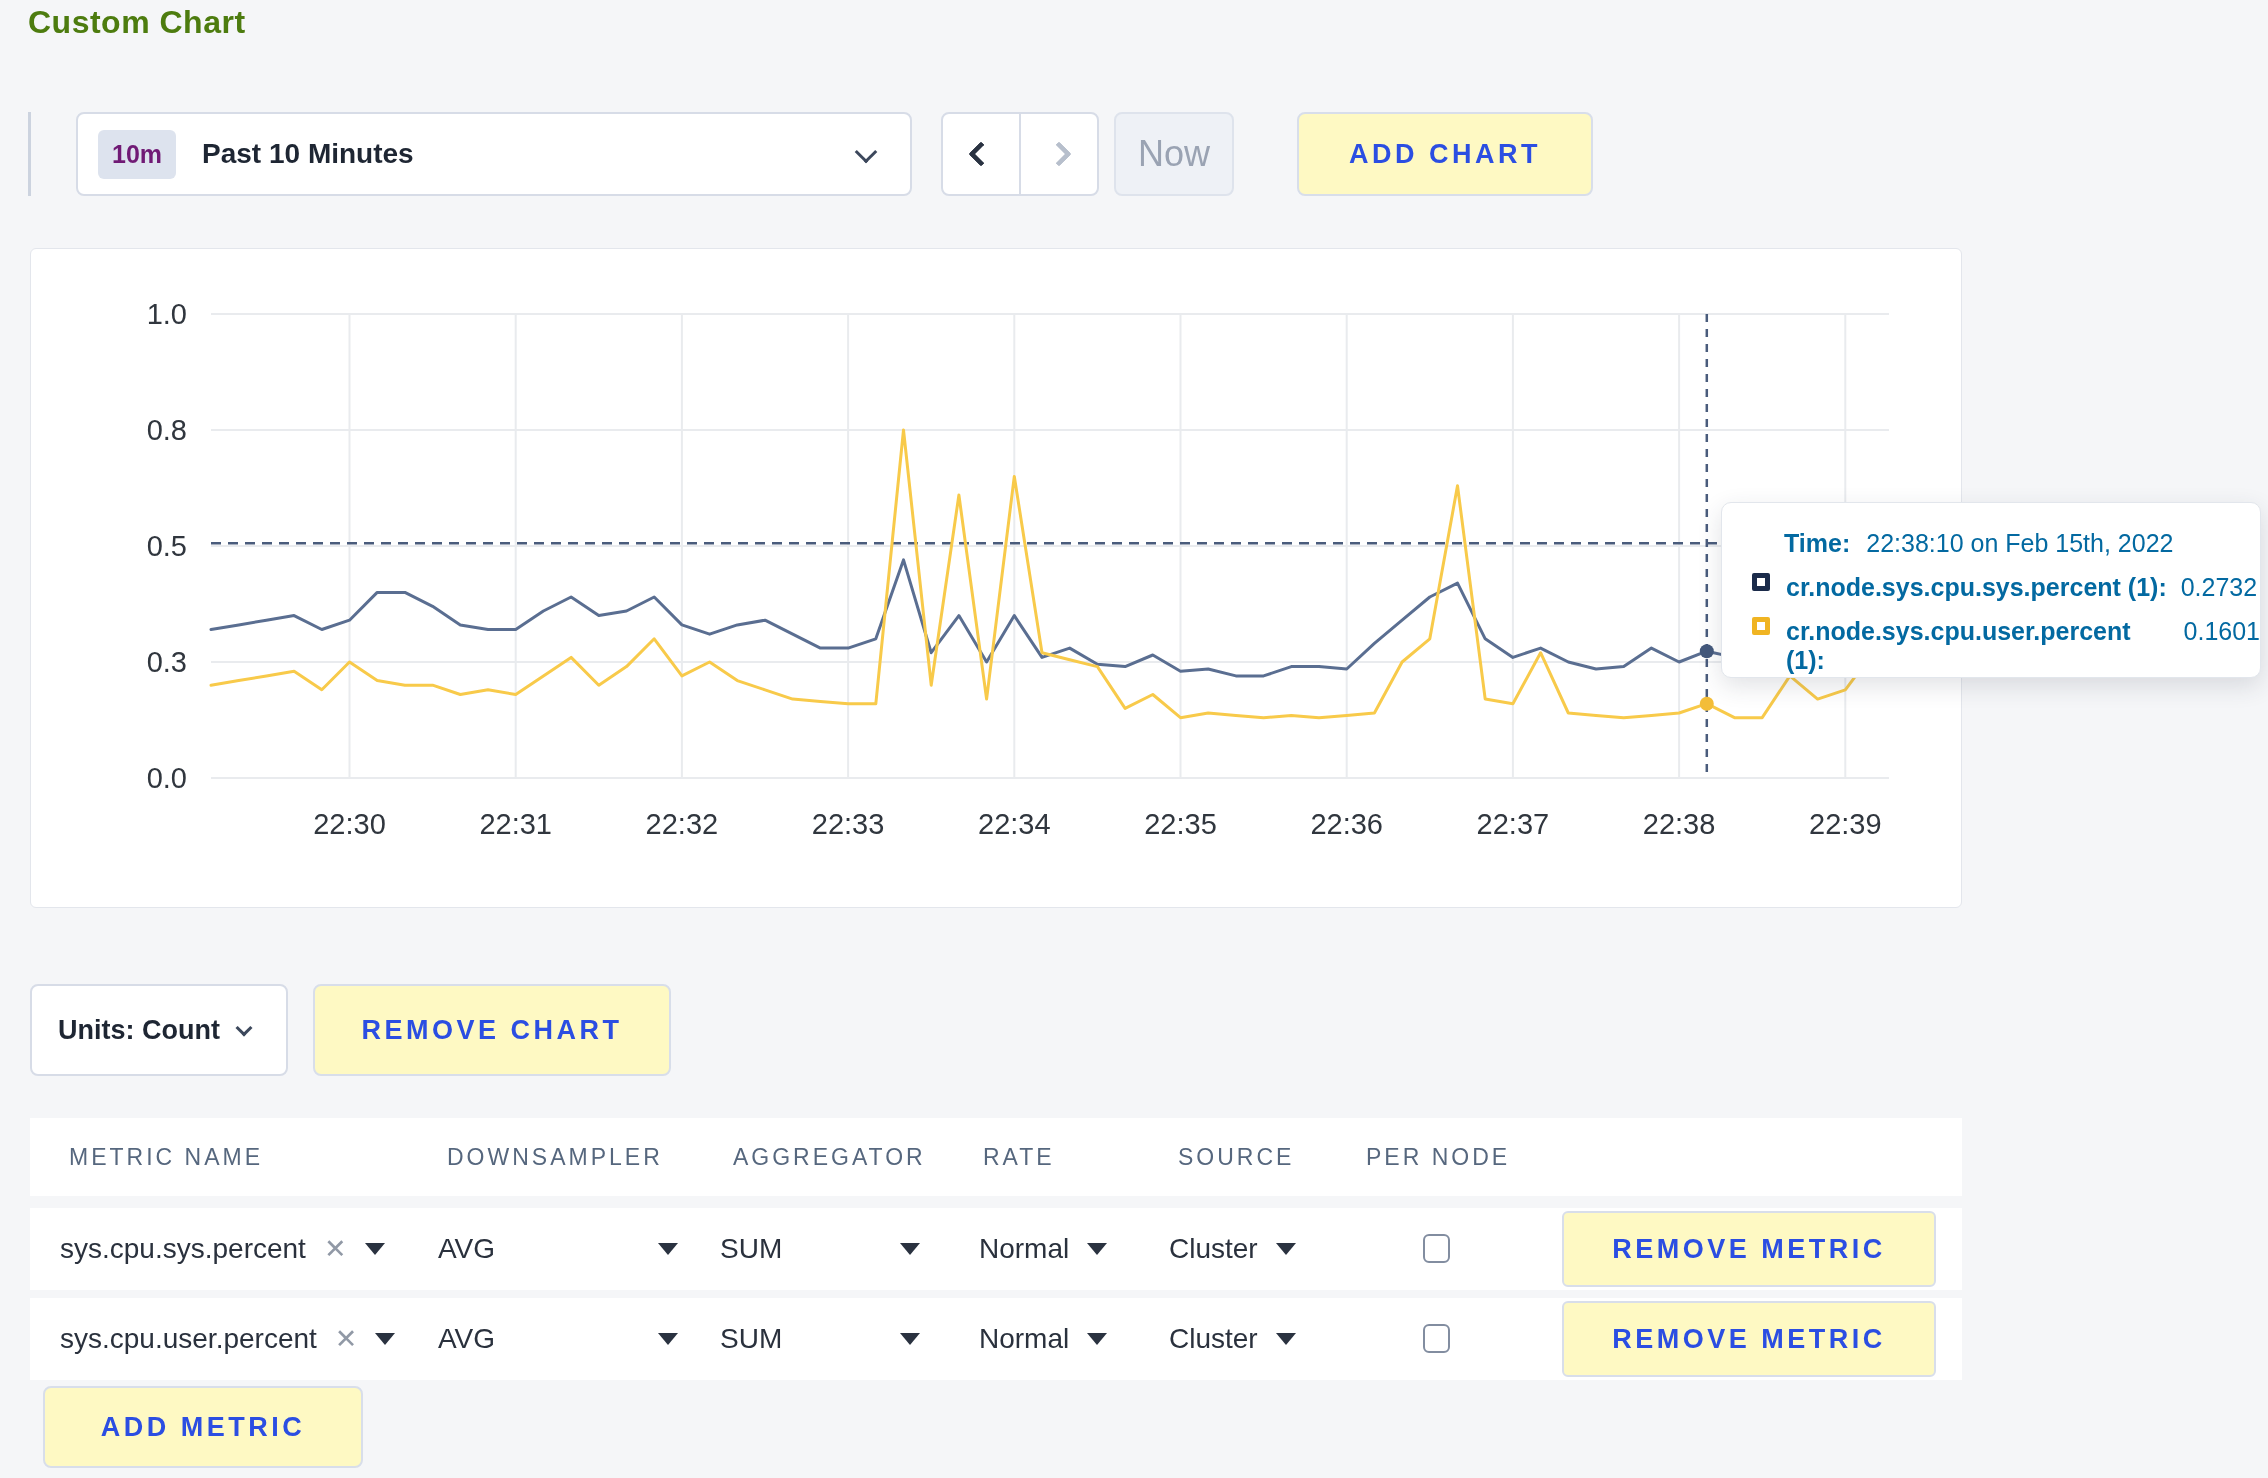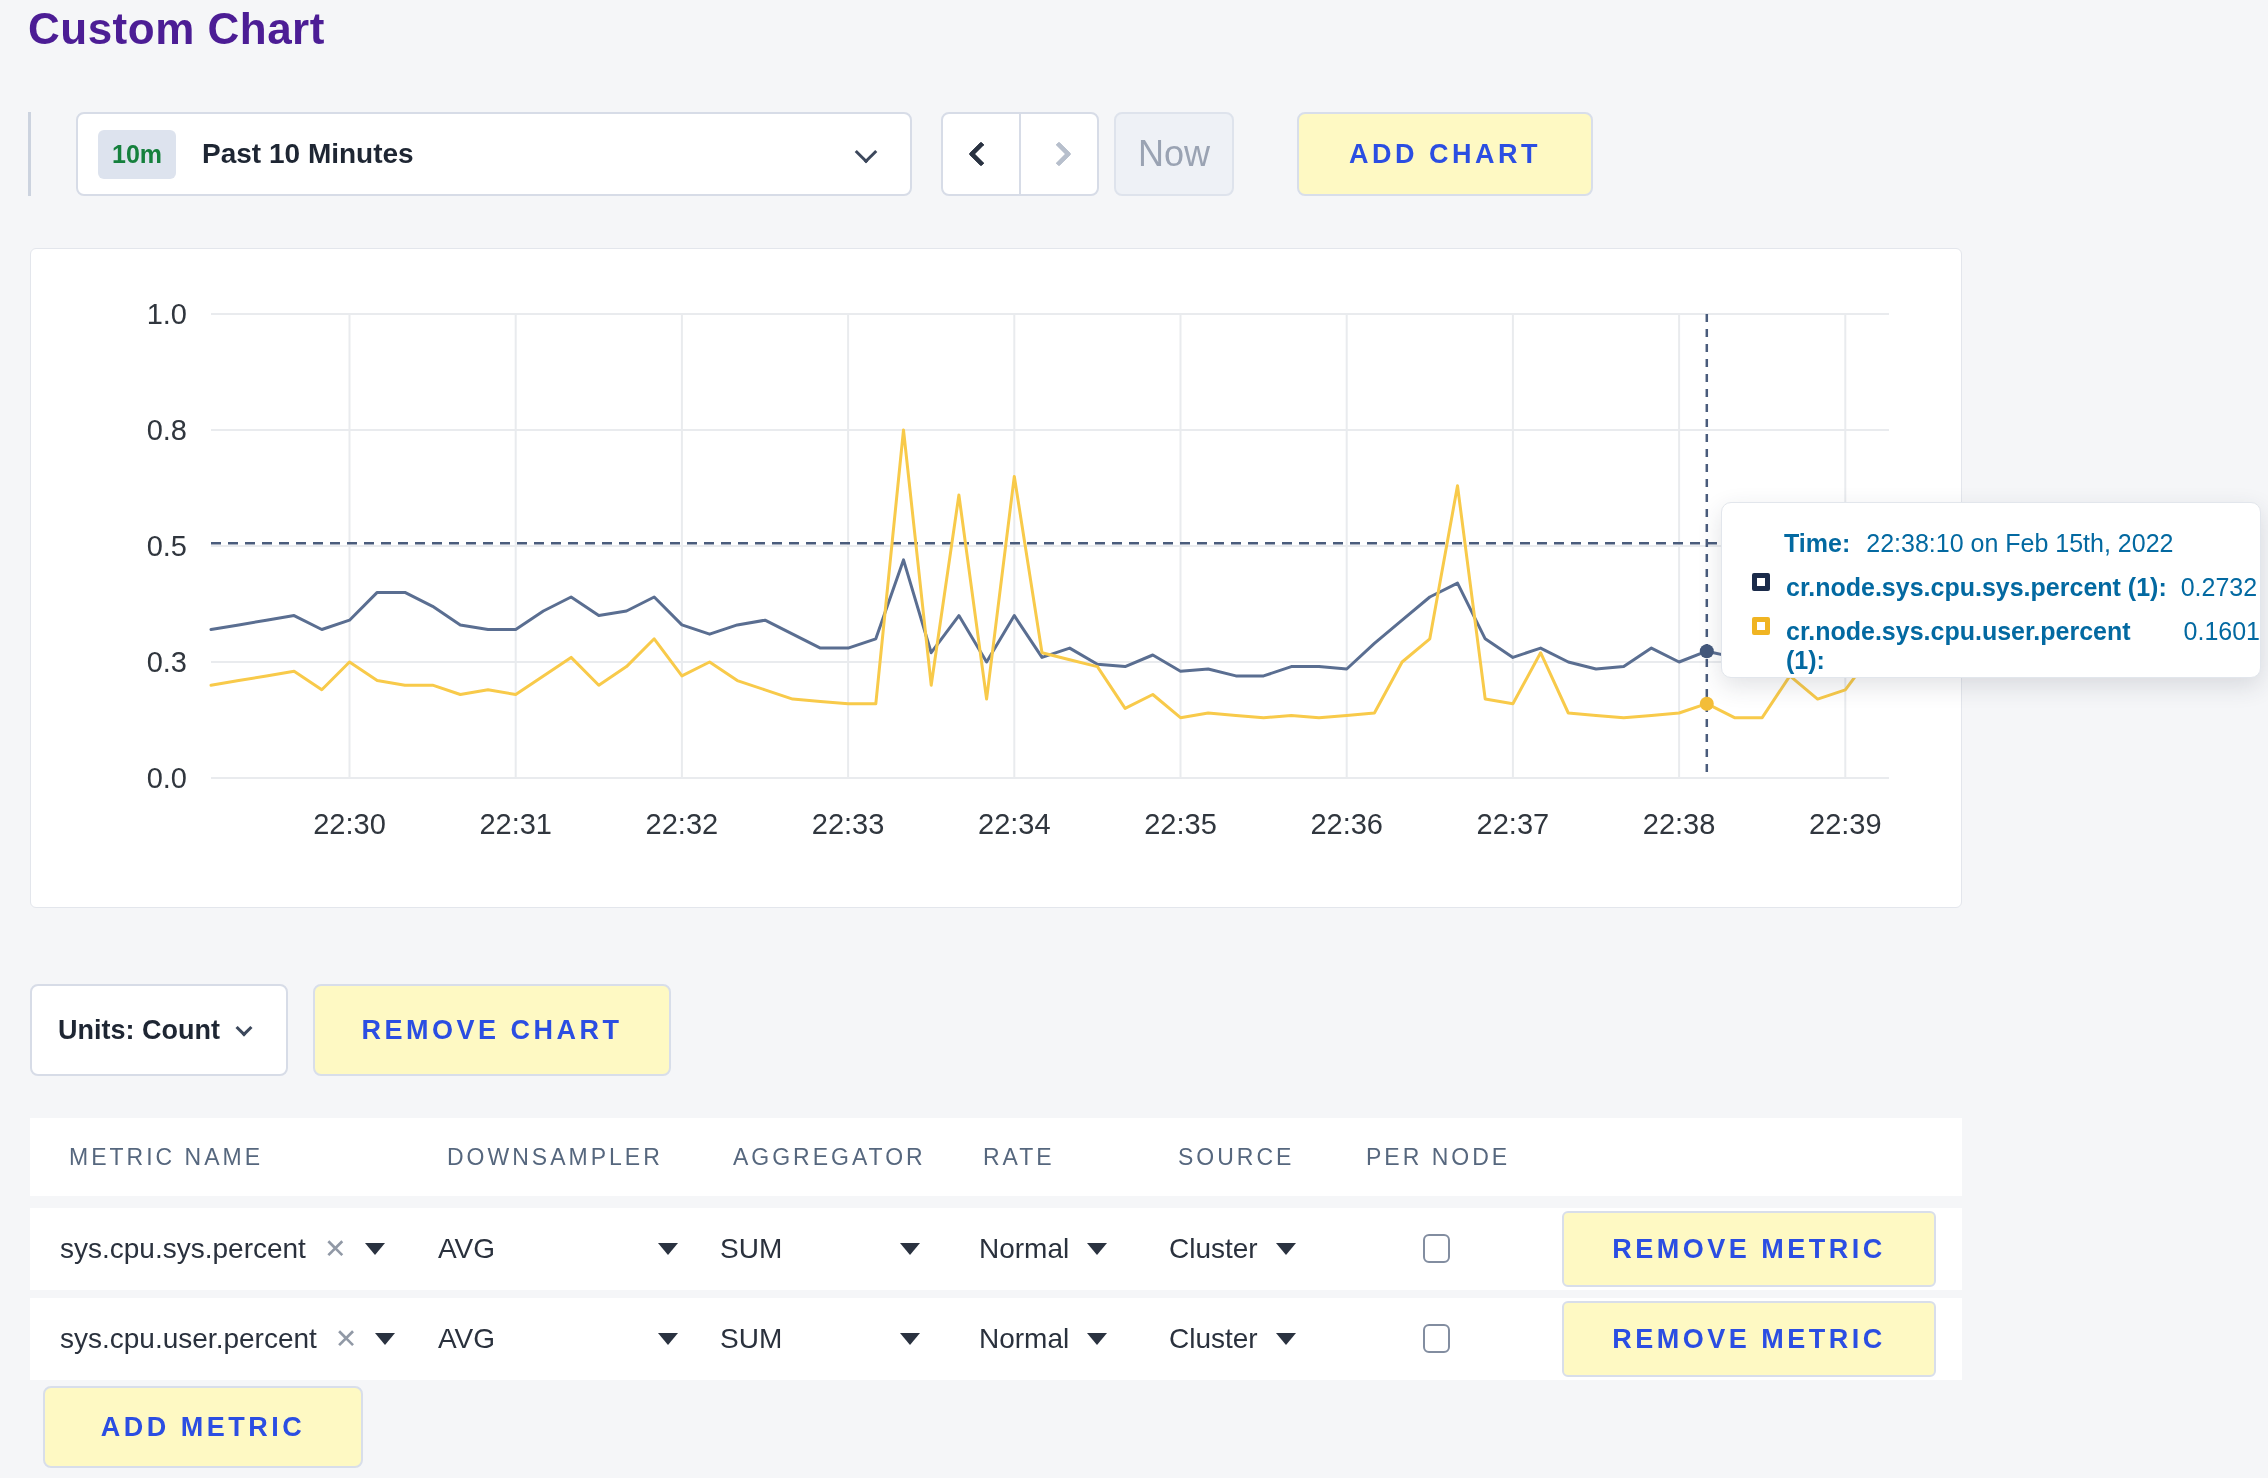--- a/index.html
+++ b/index.html
@@ -1,27 +1,27 @@
 <!DOCTYPE html>
 <html><head>
 <meta charset="utf-8">
 <style>
   * { margin:0; padding:0; box-sizing:border-box; }
   html,body { background:#f5f6f8; }
   body { font-family:"Liberation Sans", sans-serif; color:#2c3440; }
   .page { position:relative; width:2268px; height:1478px; background:#f5f6f8; overflow:hidden; }
 
   
-  .page-title { position:absolute; left:28px; top:4px; font-size:44px; font-weight:600; color:#4c1d95; letter-spacing:.5px; }
+  .page-title { position:absolute; left:28px; top:4px; font-size:32px; font-weight:600; color:#4d7c0f; letter-spacing:.5px; }
 
   
   .toolbar-divider { position:absolute; left:28px; top:112px; width:3px; height:84px; background:#ccd3df; }
   .time-select { position:absolute; left:76px; top:112px; width:836px; height:84px; background:#fff;
                  border:2px solid #d7dce7; border-radius:8px; display:flex; align-items:center; cursor:pointer; }
-  .time-badge { margin-left:20px; background:#dde3ee; color:#15803d; font-size:25px; font-weight:bold;
+  .time-badge { margin-left:20px; background:#dde3ee; color:#701a75; font-size:25px; font-weight:bold;
                 padding:10px 14px; border-radius:6px; }
   .time-label { margin-left:26px; font-size:28px; font-weight:600; color:#1e2633; }
   .chev { width:16px; height:16px; border-right:3px solid #3c485c; border-bottom:3px solid #3c485c;
           transform:rotate(45deg); display:inline-block; }
   .time-select .chev { position:absolute; right:36px; top:30px; }
 
   .nav-group { position:absolute; left:941px; top:112px; width:158px; height:84px; background:#fff;
                border:2px solid #d7dce7; border-radius:8px; display:flex; }
   .nav-btn { flex:1; display:flex; align-items:center; justify-content:center; cursor:pointer; }
   .nav-btn + .nav-btn { border-left:2px solid #d7dce7; }

